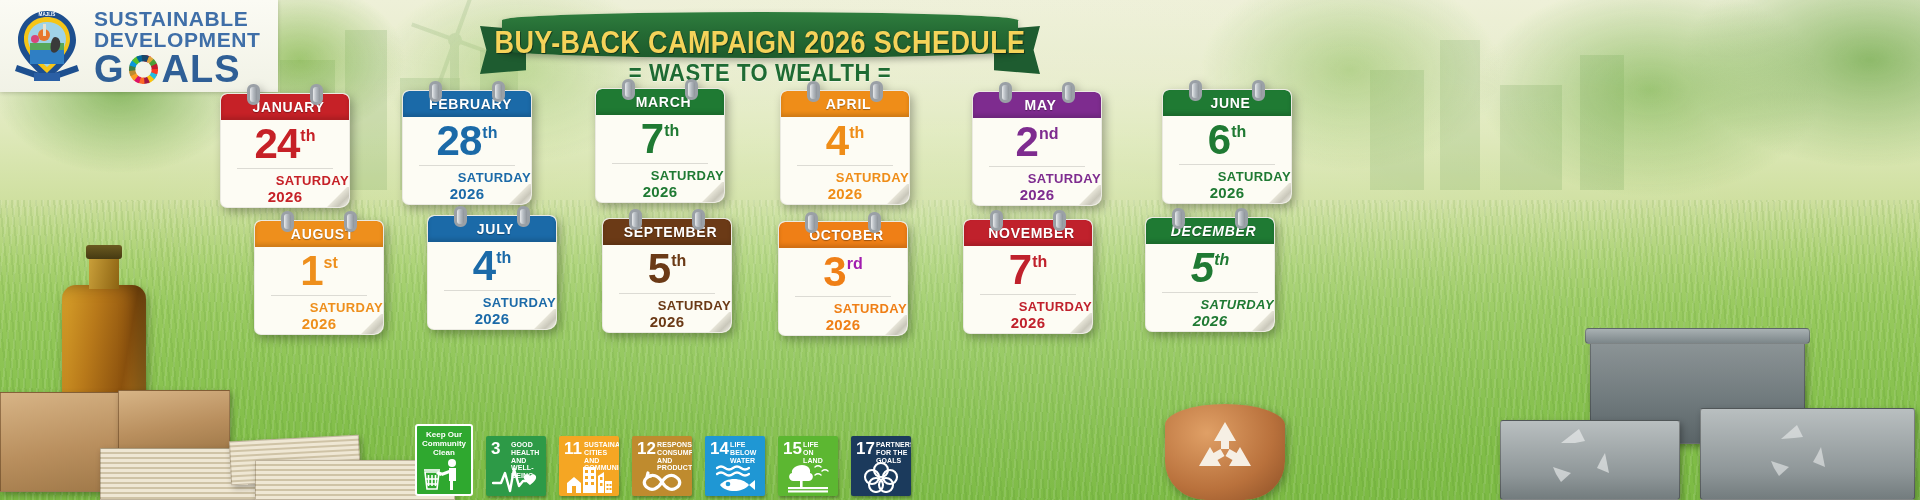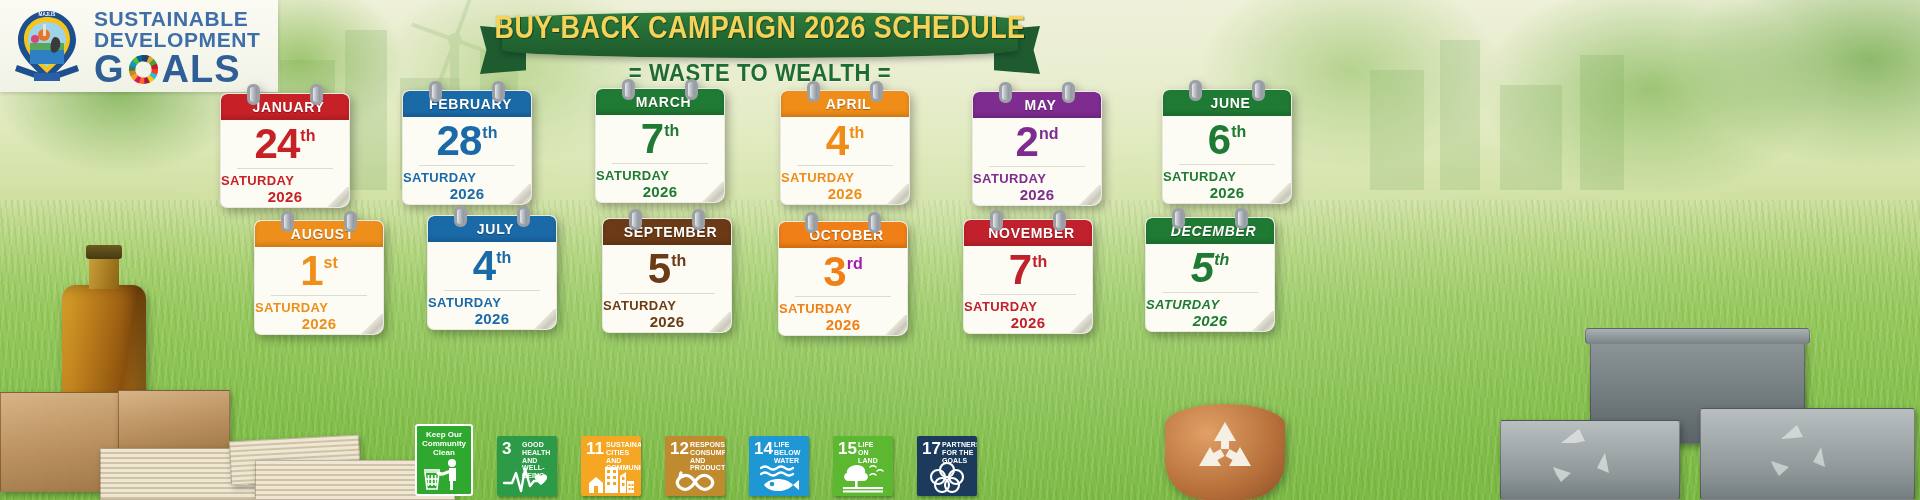--- a/index.html
+++ b/index.html
@@ -70,21 +70,21 @@
   .ribbon-tail {
     position:absolute; top:22px; width:46px; height:48px; background:#1e5c30;
   }
   .tail-l { left:0; clip-path:polygon(0 0,100% 8%,100% 92%,0 100%,14% 50%); }
   .tail-r { right:0; clip-path:polygon(0 8%,100% 0,86% 50%,100% 100%,0 92%); }
   .ribbon-main {
     position:absolute; left:22px; top:8px; width:516px; height:46px;
     background:linear-gradient(180deg,#2e7d3e 0%, #256b34 45%, #1d5a2b 100%);
     border-radius:50% / 18%;
     box-shadow:0 3px 6px rgba(0,0,0,.28);
-    display:flex; align-items:flex-start; justify-content:center;
+    display:flex; align-items:flex-end; justify-content:center;
   }
   .ribbon-title {
     color:#f5d35a; font-size:27px; font-weight:bold; letter-spacing:.4px;
     white-space:nowrap;
     text-shadow:1px 1px 0 rgba(0,0,0,.35), 0 0 2px rgba(0,0,0,.2);
     transform:scaleY(1.18);
   }
   .subtitle {
     position:absolute; left:0; top:56px; width:560px; text-align:center;
     color:#1e6b33; font-size:22px; font-weight:bold; letter-spacing:.6px;
@@ -115,40 +115,40 @@
     margin-left:7px;
   }
   .cal-day-row {
     display:flex; align-items:flex-start; justify-content:center;
     height:48px; padding-top:3px;
   }
   .cal-day { font-size:42px; font-weight:bold; line-height:1; letter-spacing:-1px; }
   .cal-ord { font-size:16px; font-weight:bold; margin-top:4px; margin-left:1px; }
   .cal-rule { height:1px; margin:0 16px; background:rgba(0,0,0,.13); }
   .cal-dow {
-    text-align:left; font-size:13px; font-weight:bold; margin-top:4px; letter-spacing:.4px;
+    text-align:right; font-size:13px; font-weight:bold; margin-top:4px; letter-spacing:.4px;
   }
   .cal-year { text-align:center; font-size:15px; font-weight:bold; letter-spacing:.3px; }
   .ring {
     position:absolute; top:-9px; width:13px; height:21px;
     border:3px solid #9aa0a6; border-radius:6px;
     background:linear-gradient(90deg,#e8eaec,#b6bcc2 45%,#8e949a);
     z-index:3;
   }
   .ring.l { left:27px; }
   .ring.r { right:27px; }
   .curl {
     position:absolute; right:0; bottom:0; width:22px; height:20px;
     background:linear-gradient(135deg, rgba(255,255,255,0) 46%, #e5e3d6 50%, #c9c7ba 72%, #fbfaf2 100%);
     border-radius:0 0 8px 0;
     z-index:2;
   }
 
   
-  .sdg-strip { position:absolute; left:415px; bottom:4px; display:flex; align-items:flex-end; gap:24px; }
+  .sdg-strip { position:absolute; left:415px; bottom:4px; display:flex; align-items:flex-end; gap:13px; }
   .sdg-tile {
     width:60px; height:60px; position:relative; border-radius:2px;
     box-shadow:1px 2px 3px rgba(0,0,0,.3);
     overflow:hidden;
   }
   .sdg-num {
     position:absolute; left:5px; top:4px; color:#fff;
     font-size:17px; font-weight:bold; line-height:1;
   }
   .sdg-lbl {

